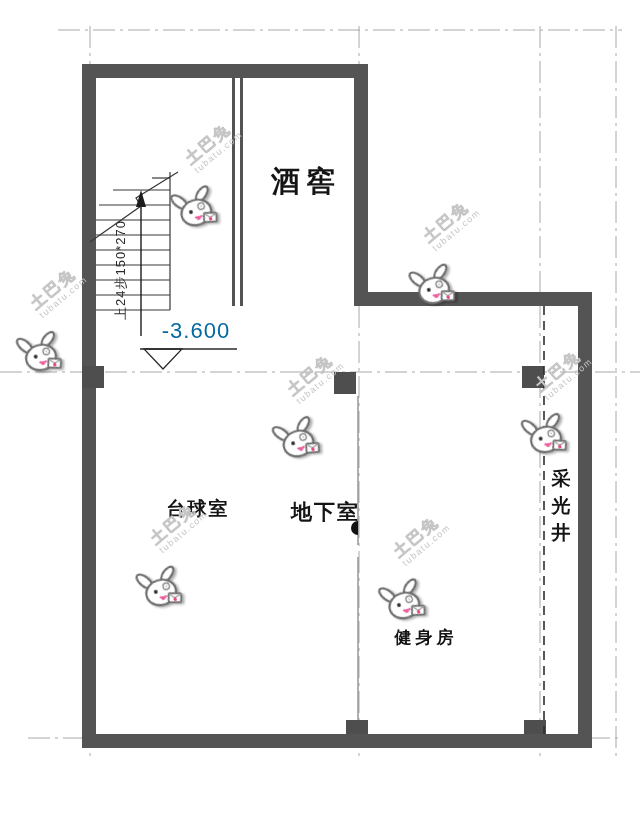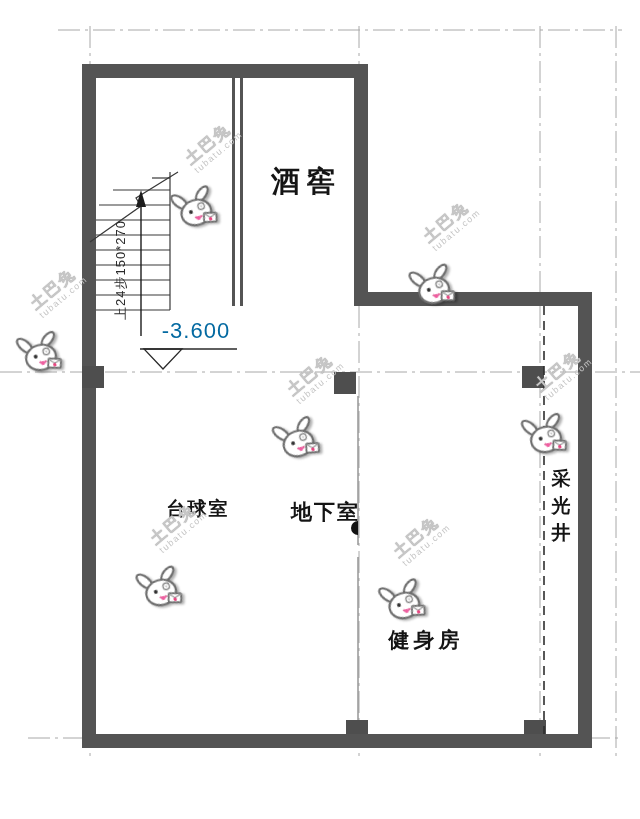--- a/index.html
+++ b/index.html
@@ -7,21 +7,21 @@
   #plan-canvas{position:relative;width:640px;height:819px;background:#fff;overflow:hidden;}
   .layer{position:absolute;left:0;top:0;width:640px;height:819px;}
   svg{position:absolute;left:0;top:0;}
   .wall{position:absolute;background:#545454;z-index:3;}
   .col{position:absolute;background:#4e4e4e;z-index:4;}
   .dbl{position:absolute;background:#545454;z-index:4;}
   .label{position:absolute;color:#141414;font-weight:bold;z-index:6;white-space:nowrap;}
   .lab-wine{left:258px;top:162px;width:96px;font-size:29px;letter-spacing:6px;text-align:center;}
   .lab-billiards{left:136px;top:496px;width:124px;font-size:19px;letter-spacing:2px;text-align:center;}
   .lab-basement{left:268px;top:490px;width:92px;font-size:21px;letter-spacing:2px;text-align:right;margin-top:8px;}
-  .lab-gym{left:372px;top:626px;width:108px;font-size:21px;letter-spacing:4px;text-align:center;}
+  .lab-gym{left:372px;top:626px;width:108px;font-size:17px;letter-spacing:4px;text-align:center;}
   .lab-lightwell{left:548px;top:452px;height:180px;font-size:19px;writing-mode:vertical-rl;letter-spacing:27px;font-weight:bold;}
   .elev-text{position:absolute;left:148px;top:318px;width:96px;font-size:22px;color:#0369a1;z-index:6;
              letter-spacing:1px;font-weight:400;text-align:center;}
   .stair-note{position:absolute;left:62px;top:200px;width:120px;height:120px;z-index:6;}
   .stair-note span{position:absolute;left:0;top:60px;display:block;width:120px;text-align:center;
              font-size:13px;color:#2a2a2a;transform:rotate(-90deg);transform-origin:60px 10px;letter-spacing:1px;}
   
   .wm{position:absolute;z-index:9;width:0;height:0;}
   .wm .rab{position:absolute;left:-24px;top:-22px;width:48px;height:46px;
            filter:drop-shadow(2px 2px 1px rgba(0,0,0,0.30));}

